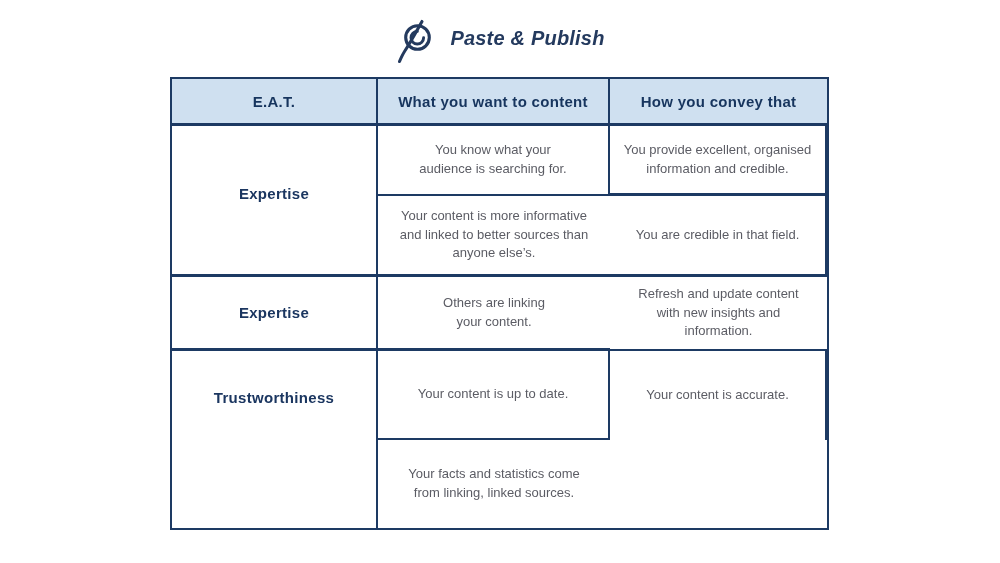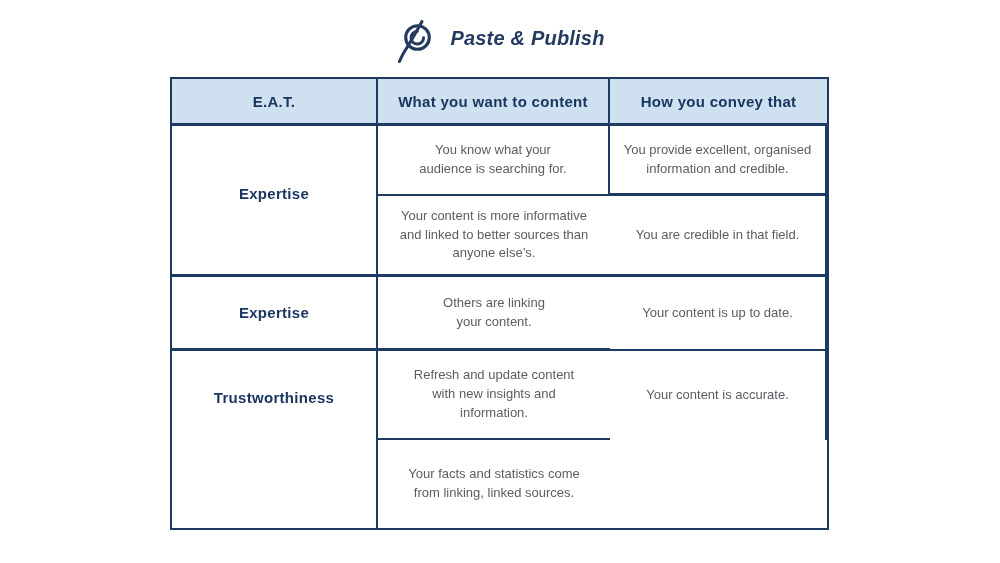--- a/index.html
+++ b/index.html
@@ -111,22 +111,22 @@
     <div class="cell label-cell label-authority b-right b-bot-3">
       <span>Expertise</span>
     </div>
     <div class="cell body-cell b-right b-bot-3">You are credible in that field.</div>
     <div class="cell body-cell b-bot-3">Others are linking
 your content.</div>
 
     <div class="cell label-cell label-trust b-right">
       <span>Trustworthiness</span>
     </div>
-    <div class="cell body-cell b-right b-bot-2">Your content is up to date.</div>
     <div class="cell body-cell b-bot-2">Refresh and update content
 with new insights and
 information.</div>
+    <div class="cell body-cell b-right b-bot-2">Your content is up to date.</div>
     <div class="cell body-cell b-right">Your content is accurate.</div>
     <div class="cell body-cell">Your facts and statistics come
 from linking, linked sources.</div>
 
   </div>
 </div>
 
 </body></html>

